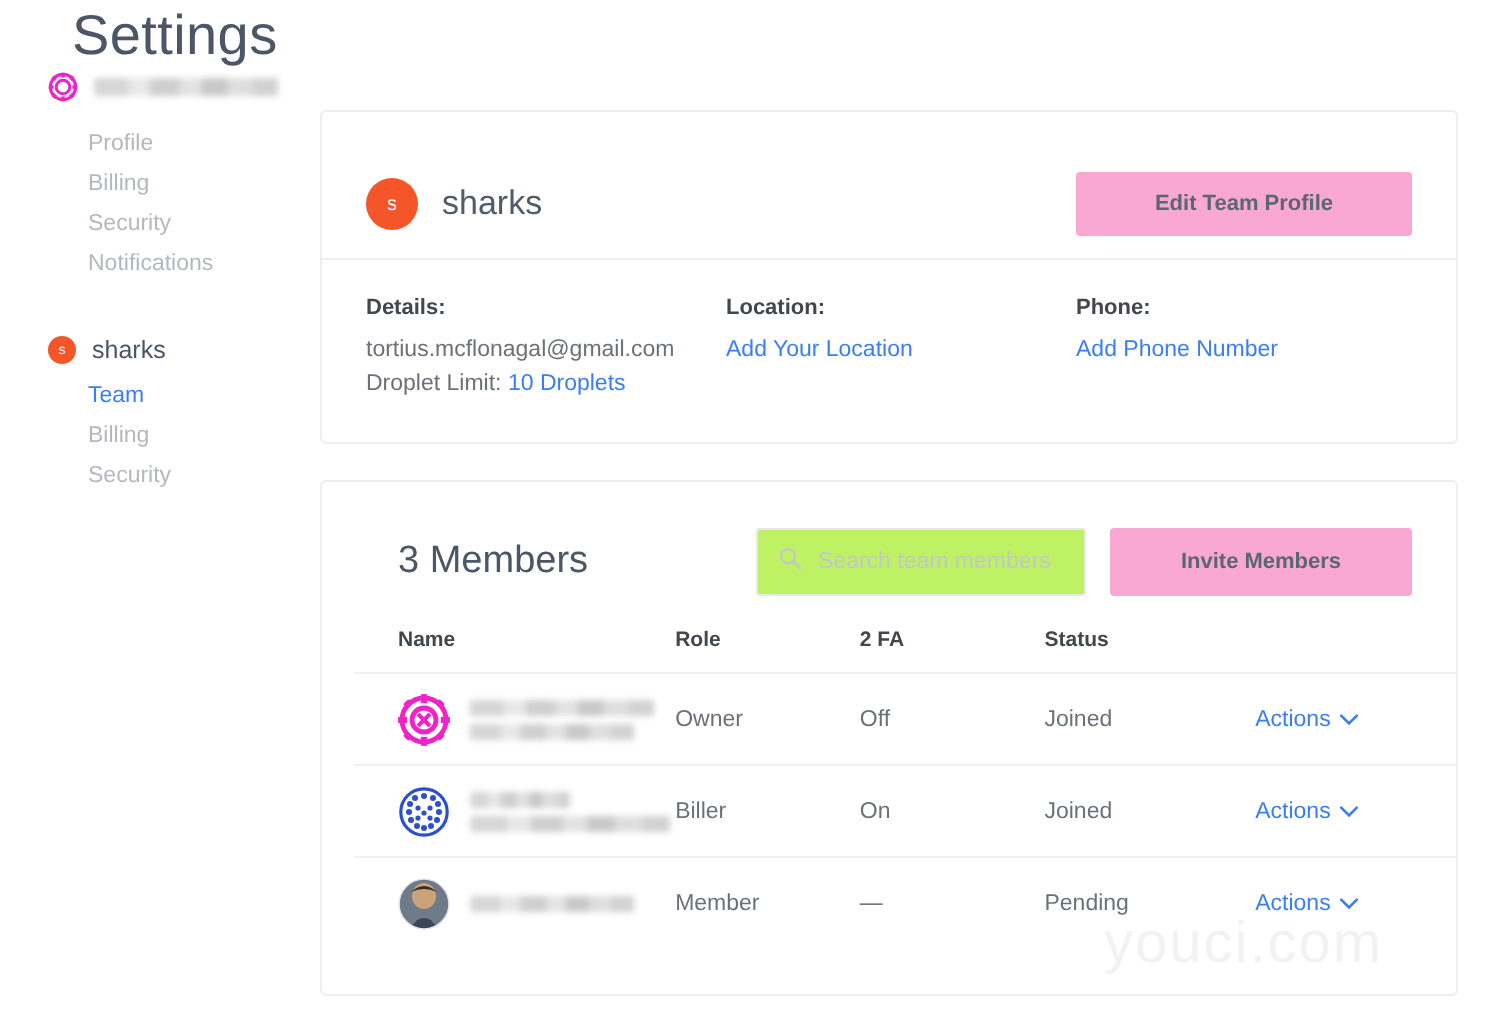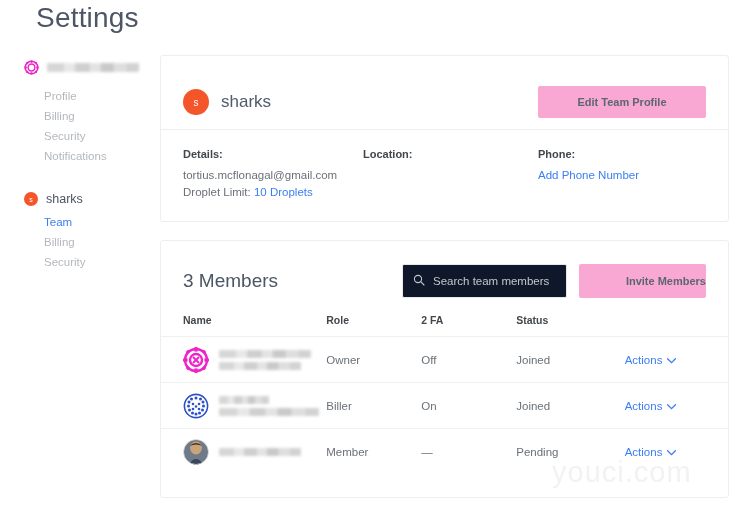--- a/index.html
+++ b/index.html
@@ -28,21 +28,21 @@
     font-size: 28px;
     font-weight: 400;
     color: #4c5666;
     letter-spacing: 0.2px;
   }
 
   
   .sidebar {
     position: absolute;
     left: 24px;
-    top: 58px;
+    top: 34px;
     width: 130px;
   }
 
   .side-account {
     display: flex;
     align-items: center;
     gap: 8px;
     height: 18px;
     margin-bottom: 10px;
   }
@@ -105,21 +105,21 @@
   }
 
   
   .card {
     position: absolute;
     background: #ffffff;
     border: 1px solid #eceef0;
     border-radius: 3px;
   }
   #profile-card { left: 160px; top: 55px; width: 569px; height: 167px; }
-  #members-card { left: 160px; top: 240px; width: 569px; height: 258px; }
+  #members-card { left: 160px; top: 240px; width: 569px; height: 258px; padding-left: 16px; }
 
   .team-head {
     display: flex;
     align-items: center;
     justify-content: space-between;
     padding: 19px 22px 0 22px;
     height: 73px;
   }
   .team-head-left { display: flex; align-items: center; gap: 12px; }
   .team-avatar {
@@ -138,21 +138,21 @@
     border: none;
     border-radius: 2px;
     color: #5c6670;
     font-size: 11px;
     font-family: "Liberation Sans", sans-serif;
     font-weight: bold;
     cursor: pointer;
     white-space: nowrap;
   }
   #edit-team-profile { width: 168px; height: 32px; }
-  #invite-members { width: 127px; height: 34px; text-align: right; }
+  #invite-members { width: 151px; height: 34px; }
 
   .card-divider {
     height: 1px;
     background: #eceef0;
     margin: 0;
   }
 
   .details-row {
     display: flex;
     padding: 18px 22px 0 22px;
@@ -182,21 +182,21 @@
 
   .search-box {
     width: 165px;
     height: 34px;
     border: 1px solid #e6e8ea;
     border-radius: 2px;
     display: flex;
     align-items: center;
     padding: 0 10px;
     gap: 8px;
-    background: #0f172a;
+    background: #bef264;
   }
   .search-input {
     border: none;
     outline: none;
     font-size: 11.5px;
     font-family: "Liberation Sans", sans-serif;
     color: #6b7178;
     width: 100%;
     background: transparent;
   }
@@ -331,20 +331,21 @@
         <div class="dl-label">Details:</div>
         <div class="dl-text">tortius.mcflonagal@gmail.com</div>
         <div class="dl-text">
           <span>Droplet Limit:</span>
           <span class="link">10 Droplets</span>
         </div>
       </div>
 
       <div class="details-col c2">
         <div class="dl-label">Location:</div>
+        <div class="dl-text link">Add Your Location</div>
       </div>
 
       <div class="details-col">
         <div class="dl-label">Phone:</div>
         <div class="dl-text link">Add Phone Number</div>
       </div>
     </div>
   </div>
 
   <div class="card" id="members-card">

